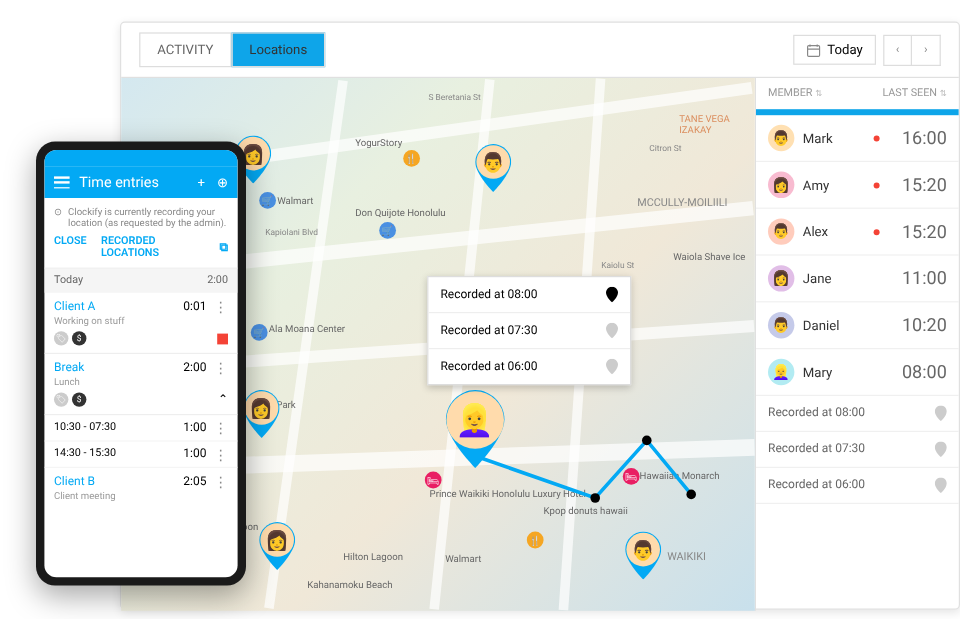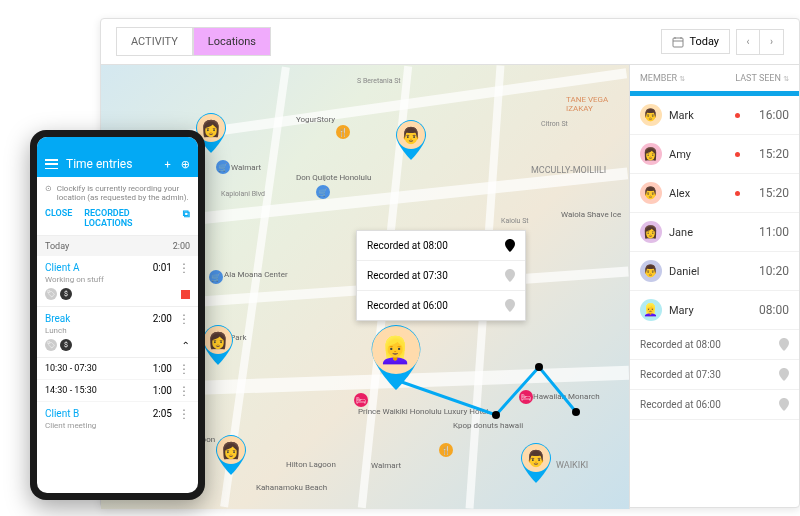--- a/index.html
+++ b/index.html
@@ -1,21 +1,21 @@
 <!DOCTYPE html>
 <html><head>
 <meta charset="utf-8">
 <style>
 *{box-sizing:border-box;margin:0;padding:0;font-family:-apple-system,BlinkMacSystemFont,'Segoe UI',Roboto,sans-serif}
 body{background:#fff;width:800px;height:516px;position:relative;overflow:hidden}
 .desktop{position:absolute;left:100px;top:18px;width:700px;height:490px;background:#fff;border:1px solid #e0e0e0;border-radius:4px;box-shadow:0 2px 8px rgba(0,0,0,.1)}
 .d-header{display:flex;justify-content:space-between;align-items:center;padding:8px 15px;border-bottom:1px solid #e0e0e0}
 .tabs{display:flex;gap:0}
 .tab{padding:7px 14px;font-size:11px;color:#666;border:1px solid #ddd;cursor:pointer;background:#fff}
-.tab.active{background:#f0abfc;color:#333}
+.tab.active{background:#0ea5e9;color:#333}
 .date-nav{display:flex;gap:6px;align-items:center}
 .today{display:flex;align-items:center;gap:5px;border:1px solid #ddd;padding:5px 10px;font-size:11px;cursor:pointer}
 .arrows{display:flex}
 .arr{border:1px solid #ddd;width:24px;height:26px;display:flex;align-items:center;justify-content:center;font-size:10px;cursor:pointer;color:#888}
 .arr:last-child{border-left:none}
 .d-body{display:flex;height:calc(100% - 44px)}
 .map{flex:1;position:relative;background:linear-gradient(135deg,#d4e8f0 0%,#e8f0e0 30%,#f0e8d8 60%,#c8e0ec 100%);overflow:hidden}
 .road{position:absolute;background:#fff;opacity:.7}
 .road.h1{left:0;top:40px;width:100%;height:10px;transform:rotate(-8deg)}
 .road.h2{left:0;top:130px;width:100%;height:12px;transform:rotate(-6deg)}
@@ -41,37 +41,37 @@
 .popup-row{display:flex;justify-content:space-between;align-items:center;padding:8px 10px;border-bottom:1px solid #eee;font-size:10px}
 .popup-row:last-child{border-bottom:none}
 .loc-ic{width:10px;height:13px}
 .panel{width:170px;border-left:1px solid #e0e0e0;overflow-y:auto}
 .panel-head{display:flex;justify-content:space-between;padding:8px 10px;border-bottom:5px solid #0ea5e9;font-size:9px;color:#999}
 .sort{font-size:7px;color:#bbb}
 .member{display:flex;align-items:center;justify-content:space-between;padding:8px 10px;border-bottom:1px solid #f0f0f0}
 .m-left{display:flex;align-items:center;gap:7px}
 .avatar{width:22px;height:22px;border-radius:50%;display:flex;align-items:center;justify-content:center;font-size:12px}
 .m-name{font-size:11px;color:#333}
-.m-right{display:flex;align-items:center;gap:19px;font-size:12px;color:#666}
+.m-right{display:flex;align-items:center;gap:19px;font-size:15px;color:#666}
 .rdot{width:5px;height:5px;background:#f44336;border-radius:50%}
 .rec-row{display:flex;justify-content:space-between;align-items:center;padding:8px 10px;border-bottom:1px solid #f0f0f0;font-size:10px;color:#666}
-.phone{position:absolute;left:30px;top:130px;width:175px;height:370px;background:#1a1a1a;border-radius:16px;padding:7px;box-shadow:0 8px 25px rgba(0,0,0,.35)}
+.phone{position:absolute;left:30px;top:118px;width:175px;height:370px;background:#1a1a1a;border-radius:16px;padding:7px;box-shadow:0 8px 25px rgba(0,0,0,.35)}
 .screen{width:100%;height:100%;background:#fff;border-radius:10px;overflow:hidden;display:flex;flex-direction:column}
 .status{height:14px;background:#03a9f4}
 .app-bar{background:#03a9f4;color:#fff;display:flex;align-items:center;justify-content:space-between;padding:6px 8px}
 .app-left{display:flex;align-items:center;gap:8px}
 .burger{width:13px;height:10px;display:flex;flex-direction:column;justify-content:space-between}
 .burger span{height:1.5px;background:#fff}
 .app-title{font-size:12px}
 .app-ic{display:flex;gap:10px;font-size:11px}
 .notice{background:#fff;padding:7px 8px;border-bottom:1px solid #eee}
 .notice-txt{font-size:8px;color:#888;display:flex;gap:5px}
 .notice-act{display:flex;gap:12px;margin-top:6px;font-size:9px;font-weight:600}
 .close{color:#03a9f4}
-.reclink{color:#03a9f4;display:flex;gap:21px;align-items:flex-start}
+.reclink{color:#03a9f4;display:flex;gap:21px;align-items:center}
 .section{background:#f5f5f5;padding:5px 8px;display:flex;justify-content:space-between;font-size:9px;color:#666}
 .entry{padding:6px 8px;border-bottom:1px solid #eee}
 .e-top{display:flex;justify-content:space-between;align-items:center}
 .e-name{font-size:10px;color:#03a9f4}
 .e-time{font-size:10px;display:flex;gap:6px;align-items:center}
 .dots{color:#888;font-size:12px;line-height:6px}
 .e-sub{font-size:8px;color:#999;margin-top:2px}
 .e-tags{display:flex;gap:3px;margin-top:4px;align-items:center;justify-content:space-between}
 .tags-l{display:flex;gap:3px}
 .tag{width:12px;height:12px;border-radius:50%;background:#ccc;font-size:7px;display:flex;align-items:center;justify-content:center;color:#fff}

